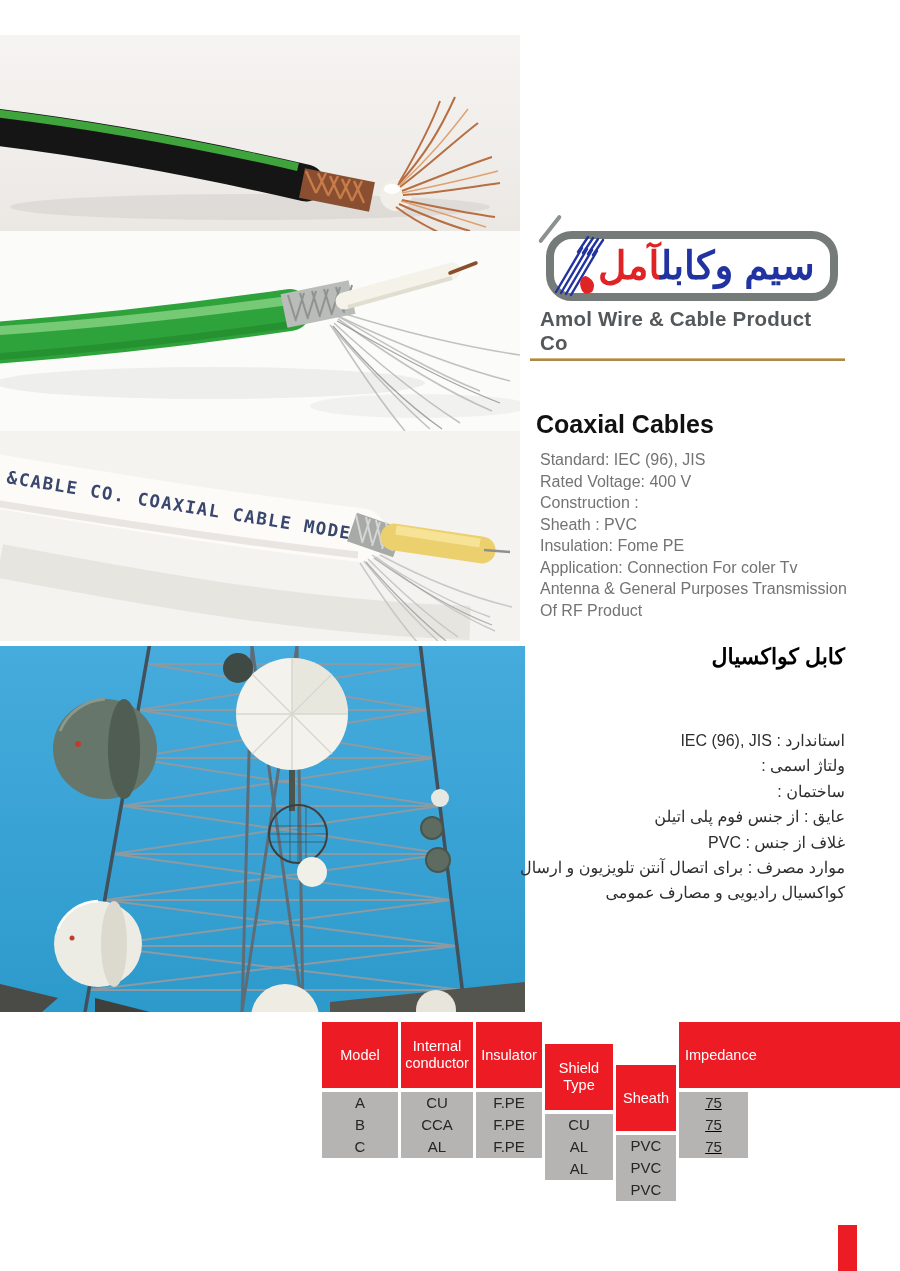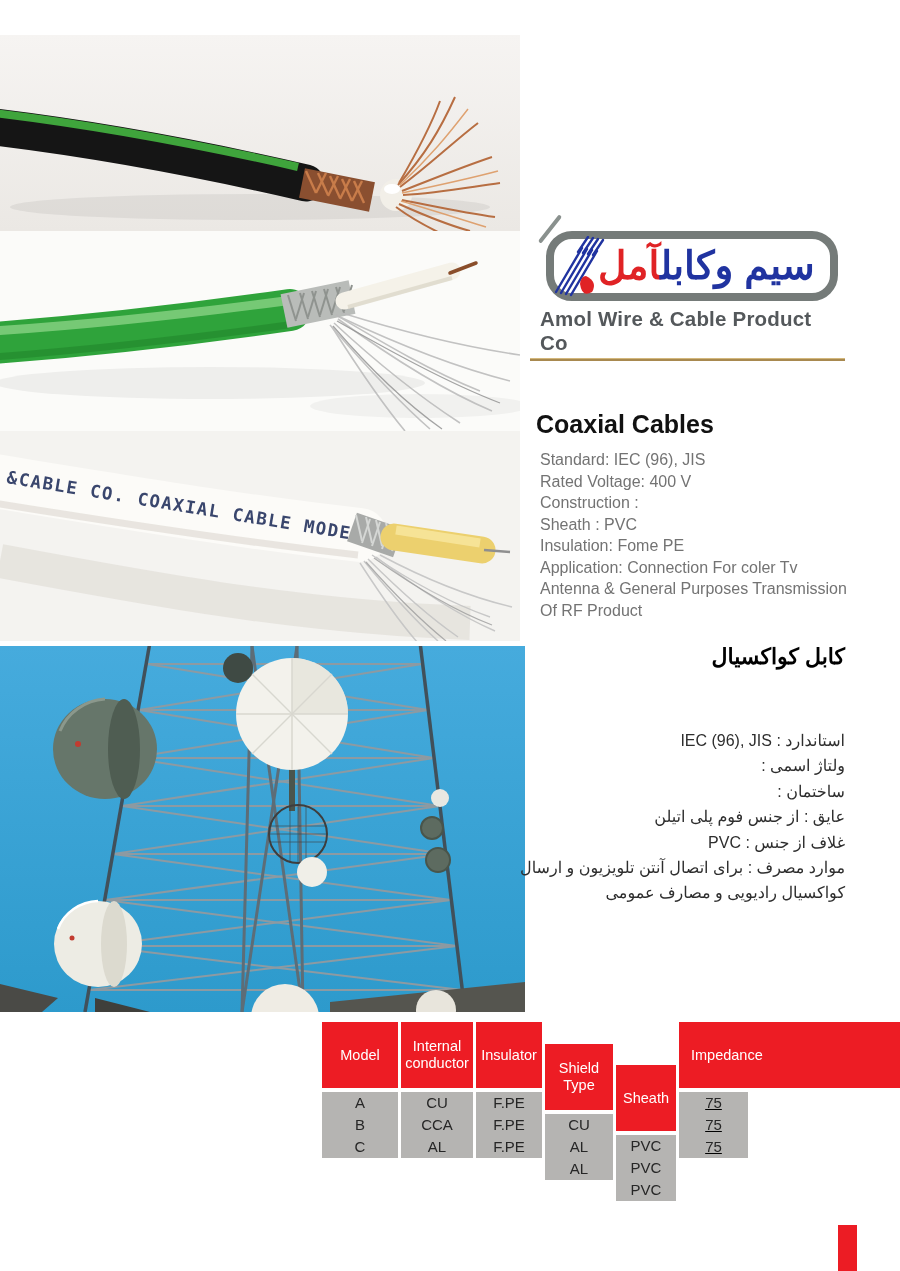--- a/index.html
+++ b/index.html
@@ -39,21 +39,21 @@
   #spec-table{left:322px;top:1022px;width:578px;height:136px;}
   .th{position:absolute;top:0;height:66px;background:#ed1c24;color:#fff;
       display:flex;align-items:center;justify-content:center;text-align:center;
       font-size:14.5px;font-weight:500;line-height:17px;padding:0 2px;box-sizing:border-box;}
   .tc{position:absolute;top:70px;height:66px;background:#b5b4b2;
       display:flex;flex-direction:column;justify-content:center;}
   .tc .cell{height:22px;line-height:22px;text-align:center;font-size:15px;color:#262626;}
   .c1{left:0;width:76px;}   .c2{left:79px;width:72px;}
   .c3{left:154px;width:66px;}.c4{left:223px;width:68px;margin-top:22px;}
   .c5{left:294px;width:60px;margin-top:43px;}.c6h{left:357px;width:221px;justify-content:flex-start;
-      padding-left:12px;text-align:left;}
+      padding-left:6px;text-align:left;}
   .c6{left:357px;width:69px;text-decoration:underline;}
   
   #footer-mark{left:838px;top:1225px;width:19px;height:46px;background:#ec1c24;}
 </style>
 </head>
 <body>
 
 <div class="photo" id="photo1">
   <svg width="520" height="196" viewBox="0 0 520 196">
     <defs>

